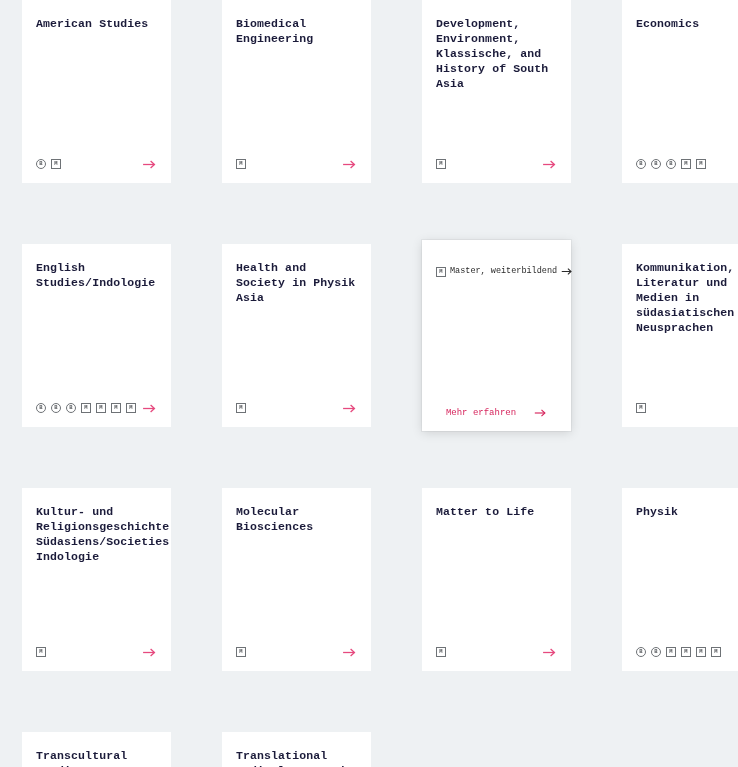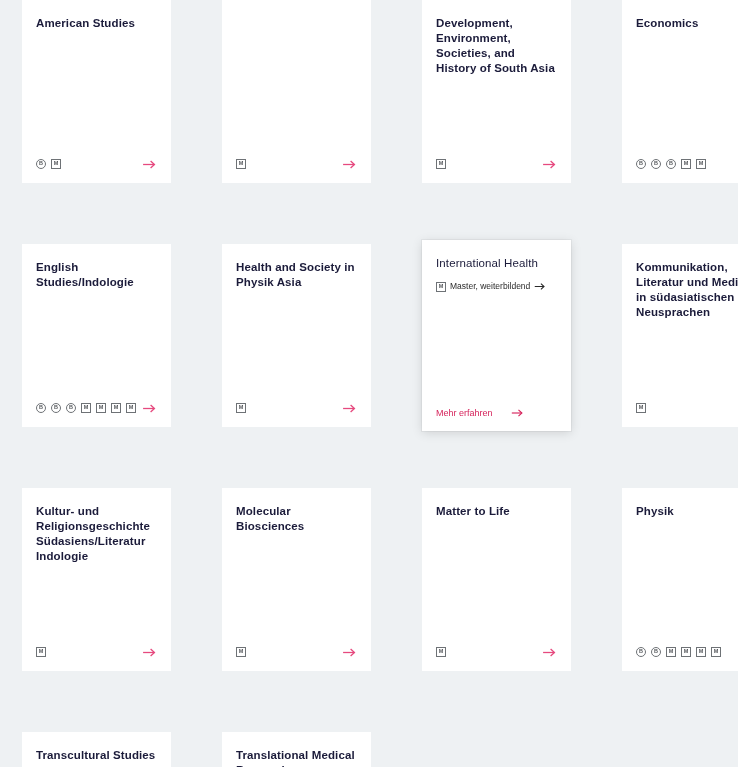--- a/index.html
+++ b/index.html
@@ -33,20 +33,21 @@
     position: relative;
     background: #ffffff;
     width: 149px;
     height: 183px;
     margin-top: 0px;
     box-sizing: border-box;
     padding: 16px 14px 12px 14px;
     display: flex;
     flex-direction: column;
     cursor: pointer;
+    font-family: Liberation Mono, monospace;
   }
 
   .card.hover {
     height: 191px;
     margin-top: -4px;
     box-shadow: 0 2px 10px rgba(0,0,0,0.13), 0 0 0 1px rgba(0,0,0,0.04);
     z-index: 5;
   }
 
   .card-title {
@@ -128,20 +129,21 @@
     align-items: center;
   }
   .more-link {
     display: inline-flex;
     align-items: center;
     gap: 18px;
     color: #d6245c;
     font-size: 9px;
     line-height: 12px;
     text-decoration: none;
+    justify-content: center;
   }
   .more-link .ml-arrow { color: #d6245c; display: inline-flex; align-items: center; }
 </style>
 </head>
 <body>
 
 <div id="grid">
     <div class="card">
       <div class="card-title">American Studies</div>
       <div class="card-spacer"></div>
@@ -152,35 +154,36 @@
         </div>
         <span class="arrow-link">
           <svg width="15" height="11" viewBox="0 0 16 12" fill="none" aria-hidden="true">
             <path d="M1 6 H13.2" stroke="#e6497e" stroke-width="1.4"></path>
             <path d="M9.2 2.1 L13.4 6 L9.2 9.9" stroke="#e6497e" stroke-width="1.4" fill="none"></path>
           </svg>
         </span>
       </div>
     </div>
     <div class="card">
-      <div class="card-spacer"></div>
-      <div class="card-foot">
-        <div class="badge-row">
-          <span class="badge square">M</span>
-        </div>
-        <span class="arrow-link">
-          <svg width="15" height="11" viewBox="0 0 16 12" fill="none" aria-hidden="true">
-            <path d="M1 6 H13.2" stroke="#e6497e" stroke-width="1.4"></path>
-            <path d="M9.2 2.1 L13.4 6 L9.2 9.9" stroke="#e6497e" stroke-width="1.4" fill="none"></path>
-          </svg>
-        </span>
-      </div>
-    </div>
-    <div class="card">
-      <div class="card-title">Development, Environment, Societies, and History of South Asia</div>
+      <div class="card-title">Biomedical Engineering</div>
+      <div class="card-spacer"></div>
+      <div class="card-foot">
+        <div class="badge-row">
+          <span class="badge square">M</span>
+        </div>
+        <span class="arrow-link">
+          <svg width="15" height="11" viewBox="0 0 16 12" fill="none" aria-hidden="true">
+            <path d="M1 6 H13.2" stroke="#e6497e" stroke-width="1.4"></path>
+            <path d="M9.2 2.1 L13.4 6 L9.2 9.9" stroke="#e6497e" stroke-width="1.4" fill="none"></path>
+          </svg>
+        </span>
+      </div>
+    </div>
+    <div class="card">
+      <div class="card-title">Development, Environment, Klassische, and History of South Asia</div>
       <div class="card-spacer"></div>
       <div class="card-foot">
         <div class="badge-row">
           <span class="badge square">M</span>
         </div>
         <span class="arrow-link">
           <svg width="15" height="11" viewBox="0 0 16 12" fill="none" aria-hidden="true">
             <path d="M1 6 H13.2" stroke="#e6497e" stroke-width="1.4"></path>
             <path d="M9.2 2.1 L13.4 6 L9.2 9.9" stroke="#e6497e" stroke-width="1.4" fill="none"></path>
           </svg>
@@ -230,21 +233,20 @@
         </div>
         <span class="arrow-link">
           <svg width="15" height="11" viewBox="0 0 16 12" fill="none" aria-hidden="true">
             <path d="M1 6 H13.2" stroke="#e6497e" stroke-width="1.4"></path>
             <path d="M9.2 2.1 L13.4 6 L9.2 9.9" stroke="#e6497e" stroke-width="1.4" fill="none"></path>
           </svg>
         </span>
       </div>
     </div>
     <div class="card hover">
-      <div class="card-title">International Health</div>
       <div class="hover-degree-row">
         <span class="badge square">M</span>
         <span class="hover-degree-label">Master, weiterbildend</span>
         <span class="hover-degree-arrow">
           <svg width="12" height="9" viewBox="0 0 16 12" fill="none" aria-hidden="true">
             <path d="M1 6 H13.2" stroke="#2a2a2a" stroke-width="1.4"></path>
             <path d="M9.2 2.1 L13.4 6 L9.2 9.9" stroke="#2a2a2a" stroke-width="1.4" fill="none"></path>
           </svg>
         </span>
       </div>
@@ -262,21 +264,21 @@
     <div class="card">
       <div class="card-title">Kommunikation, Literatur und Medien in südasiatischen Neusprachen</div>
       <div class="card-spacer"></div>
       <div class="card-foot">
         <div class="badge-row">
           <span class="badge square">M</span>
         </div>
       </div>
     </div>
     <div class="card">
-      <div class="card-title">Kultur- und Religionsgeschichte Südasiens/Literatur Indologie</div>
+      <div class="card-title">Kultur- und Religionsgeschichte Südasiens/Societies Indologie</div>
       <div class="card-spacer"></div>
       <div class="card-foot">
         <div class="badge-row">
           <span class="badge square">M</span>
         </div>
         <span class="arrow-link">
           <svg width="15" height="11" viewBox="0 0 16 12" fill="none" aria-hidden="true">
             <path d="M1 6 H13.2" stroke="#e6497e" stroke-width="1.4"></path>
             <path d="M9.2 2.1 L13.4 6 L9.2 9.9" stroke="#e6497e" stroke-width="1.4" fill="none"></path>
           </svg>

